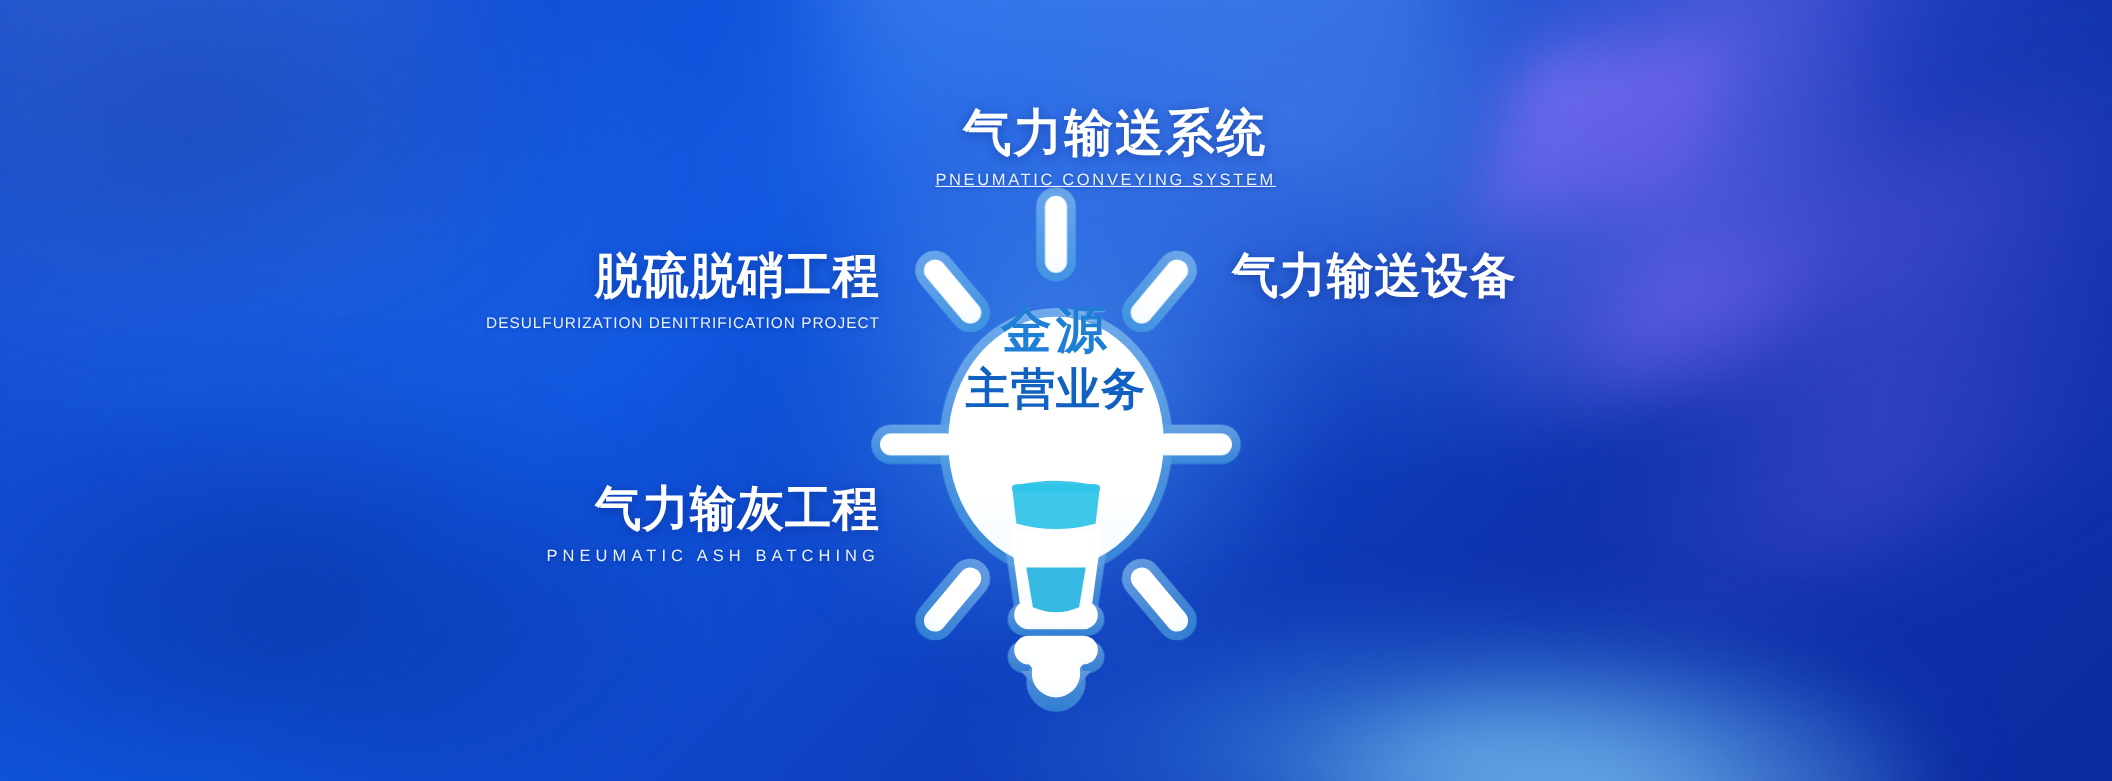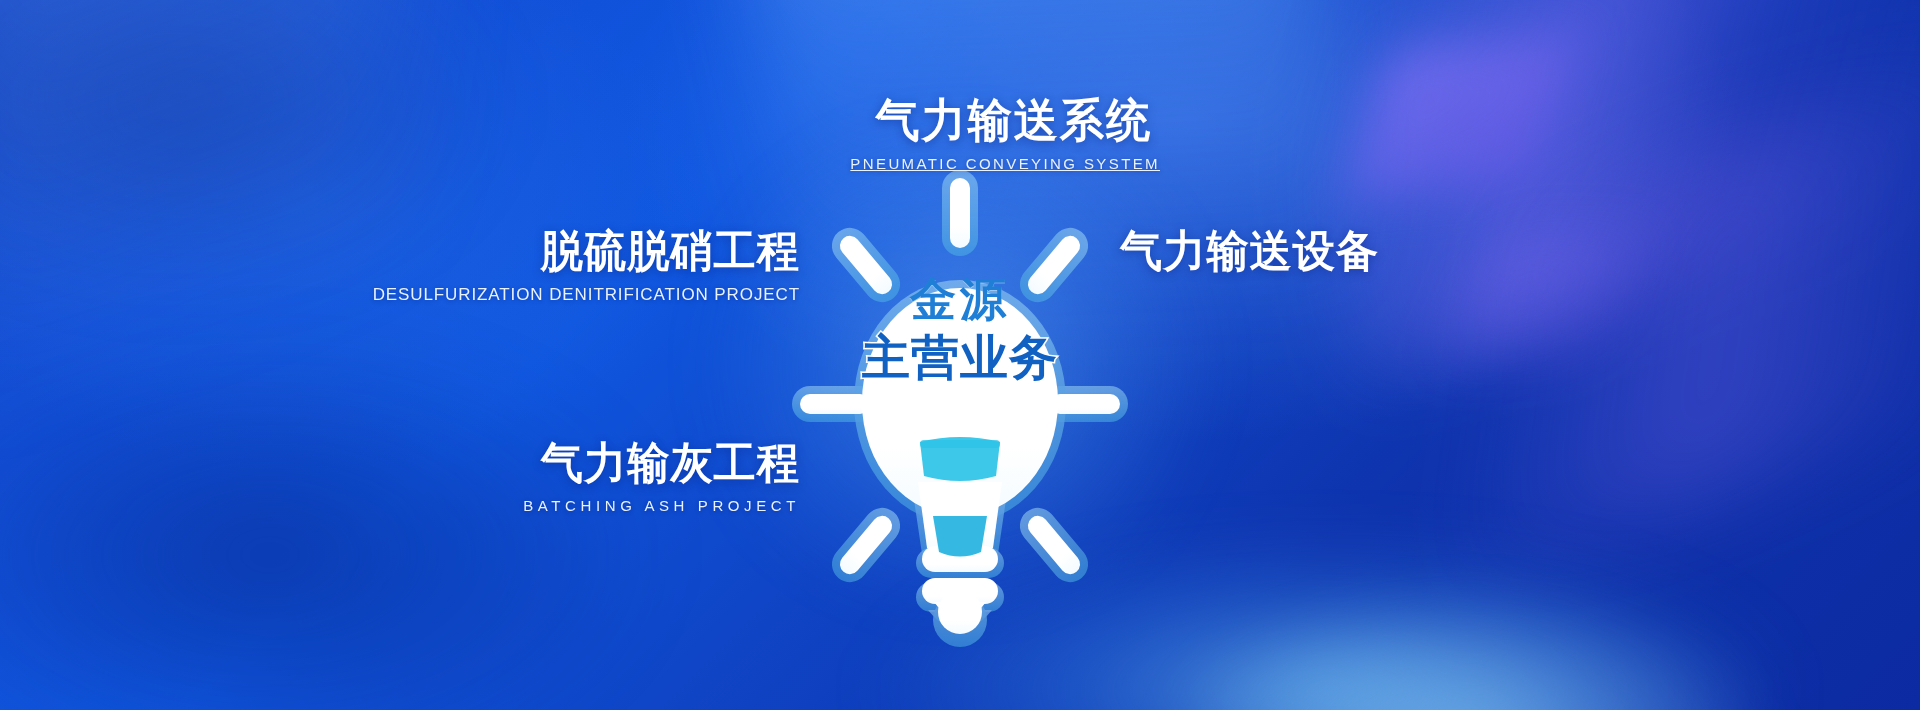--- a/index.html
+++ b/index.html
@@ -113,21 +113,21 @@
   }
   .bulb-brand{
     font-size:46px; font-weight:700;
     letter-spacing:4px;
     color:#1f7fd6;
     line-height:1;
     text-shadow:0 1px 0 rgba(255,255,255,.35);
   }
   .bulb-sub{
     margin-top:12px;
-    font-size:48px; font-weight:900;
+    font-size:40px; font-weight:900;
     letter-spacing:1px;
     color:#1061c2;
     line-height:1;
     -webkit-text-stroke:3px #ffffff;
     paint-order:stroke fill;
     text-shadow:
       0 0 2px rgba(255,255,255,.9);
   }
 
   
@@ -159,21 +159,21 @@
   .label.left-al{ text-align:left; }
   .label.center-al{ text-align:right;margin-top:10px; }
   .label.center-al .cn{ transform-origin:center; }
 
   
   #lbl-top      { left:760px; top:86px;  width:400px; }
   #lbl-top .cn  { font-size:46px; letter-spacing:2px; }
   #lbl-top .en  { letter-spacing:2.4px; font-size:15px;text-decoration:underline; }
 
   #lbl-desulf   { left:220px; top:228px; width:580px; }
-  #lbl-desulf .en{ letter-spacing:.9px; font-size:17px; }
+  #lbl-desulf .en{ letter-spacing:.9px; font-size:14px; }
 
   #lbl-equip    { left:1120px; top:228px; width:580px; }
 
   #lbl-ash      { left:220px; top:440px; width:580px; }
   #lbl-ash .en  { letter-spacing:4.6px; }
 
   #lbl-batch    { left:1120px; top:440px; width:580px; }
   #lbl-batch .en{ letter-spacing:2.1px; }
 </style>
 </head>
@@ -275,17 +275,17 @@
     <div class="cn">脱硫脱硝工程</div>
     <div class="en">DESULFURIZATION DENITRIFICATION PROJECT</div>
   </div>
 
   <div class="label left-al" id="lbl-equip">
     <div class="cn">气力输送设备</div>
   </div>
 
   <div class="label right-al" id="lbl-ash">
     <div class="cn">气力输灰工程</div>
-    <div class="en">BATCHING ASH PROJECT</div>
+    <div class="en">PNEUMATIC ASH BATCHING</div>
   </div>
 
 
 </div>
 
 </body></html>

